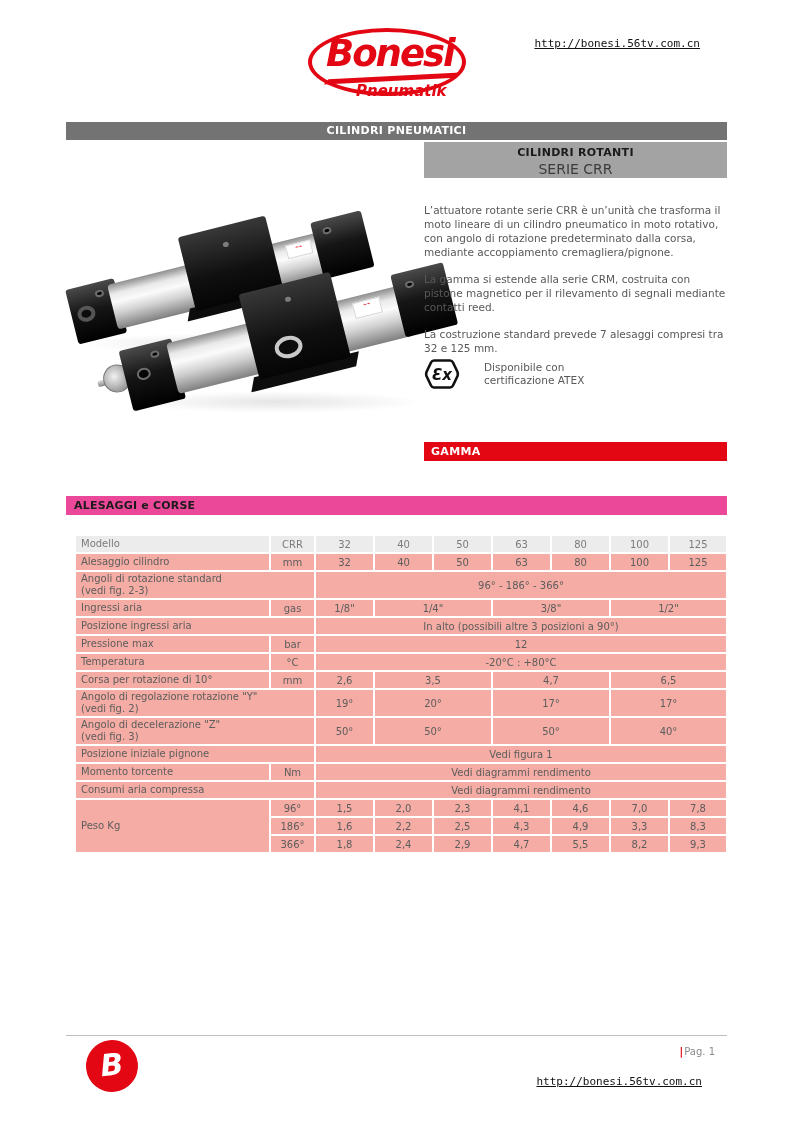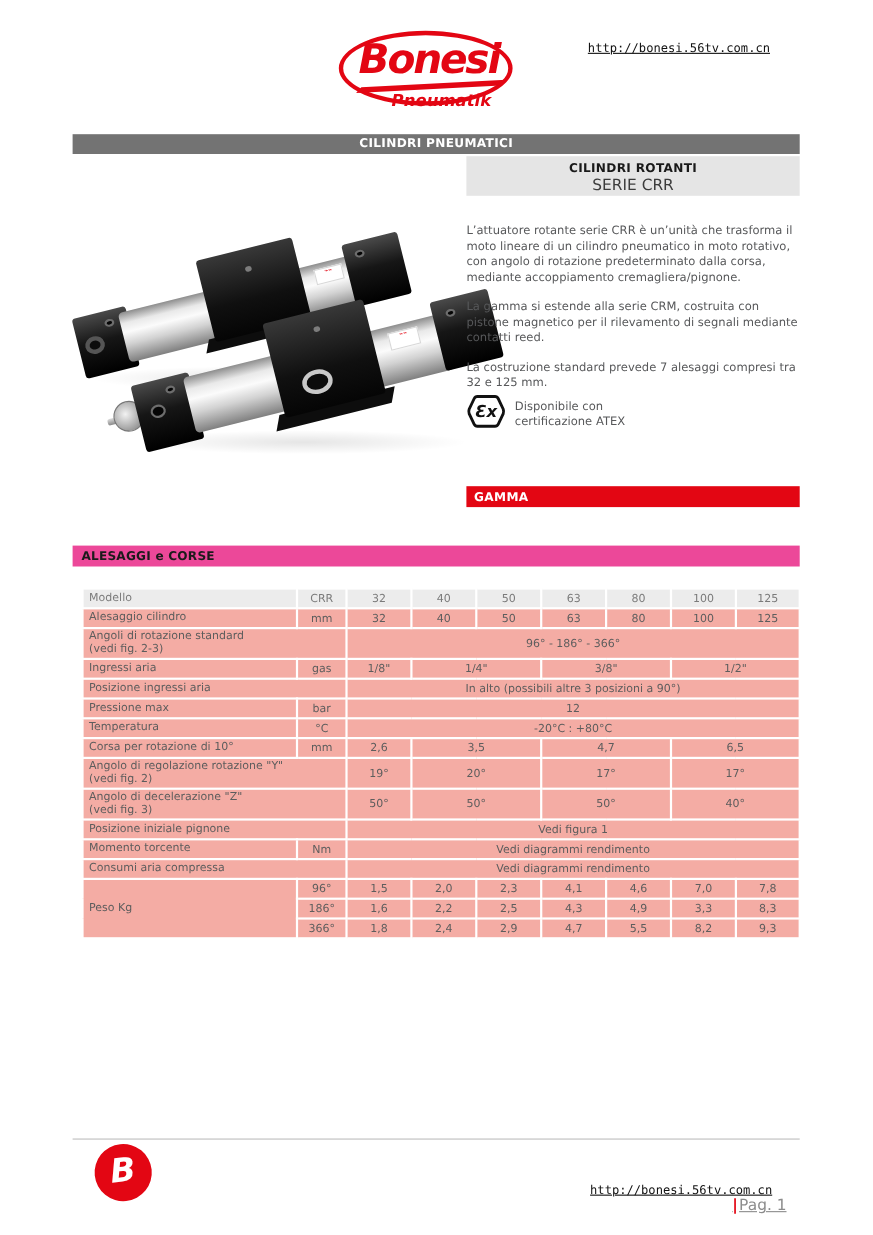--- a/index.html
+++ b/index.html
@@ -25,36 +25,36 @@
   .logo-swoosh { position:absolute; left:24px; top:50px; width:132px; height:5px;
     background:#e30613; transform:rotate(-3deg) skewX(-45deg); }
   .logo-tagline { position:absolute; left:54px; top:56px; font-size:15px; font-weight:bold;
     font-style:italic; color:#e30613; letter-spacing:0; }
 
   
   .bar-main { position:absolute; left:66px; top:122px; width:661px; height:18px;
     background:#737373; color:#fff; font-size:11px; font-weight:bold;
     text-align:center; line-height:18px; letter-spacing:.3px; }
   .product-box { position:absolute; left:424px; top:142px; width:303px; height:36px;
-    background:#e5e5e5; text-align:center; }
+    background:#a3a3a3; text-align:center; }
   .product-title { font-size:11px; font-weight:bold; color:#1a1a1a; margin-top:4px; letter-spacing:.3px; }
   .product-series { font-size:14px; color:#3c3c3c; margin-top:2px; }
 
   .bar-gamma { position:absolute; left:424px; top:442px; width:303px; height:19px;
     background:#e30613; color:#fff; font-size:11px; font-weight:bold;
     line-height:19px; padding-left:7px; letter-spacing:.3px; }
   .bar-section { position:absolute; left:66px; top:496px; width:661px; height:19px;
     background:#ec4899; color:#1b1b1b; font-size:11px; font-weight:bold;
     line-height:19px; padding-left:8px; letter-spacing:.2px; }
 
   
   .desc { position:absolute; left:424px; top:203px; width:307px;
     font-size:10.5px; line-height:14px; color:#57585a; }
   .desc p { margin-bottom:13px; }
-  .atex { position:absolute; left:424px; top:358px; width:307px; display:flex; gap:8px;align-items:flex-end; }
+  .atex { position:absolute; left:424px; top:358px; width:307px; display:flex; gap:24px; }
   .atex-text { font-size:10.5px; line-height:13px; color:#57585a; margin-top:3px; }
 
   
   .photo { position:absolute; left:66px; top:183px; width:352px; height:232px; }
   .actuator { position:absolute; }
   .act1 { left:-6px; top:14px; width:312px; height:140px; transform:rotate(-14deg); }
   .act2 { left:26px; top:84px; width:352px; height:160px; transform:rotate(-14deg); }
   .act-body { position:absolute; border-radius:4px;
     background:linear-gradient(180deg,#8d8d8d 0%,#e9e9e9 22%,#fbfbfb 40%,#d2d2d2 64%,#7f7f7f 100%); }
   .act-cap { position:absolute; border-radius:3px;
@@ -84,21 +84,21 @@
   table.spec tr.tall { height:28px; }
   td.gray { background:#ececec; color:#7b7b7b; }
   td.pink { background:#f4aca4; color:#5d5d5d; }
 
   
   .footer-rule { position:absolute; left:66px; top:1035px; width:661px; height:1px; background:#bdbdbd; }
   .footer-logo { position:absolute; left:86px; top:1040px; width:52px; height:52px;
     border-radius:50%; background:#e30613; transform:rotate(-6deg);
     display:flex; align-items:center; justify-content:center; }
   .footer-logo span { color:#fff; font-size:30px; font-weight:bold; font-style:italic; margin-top:-3px; }
-  .page-num { position:absolute; top:1088px; right:79px; font-size:14px; color:#8c8c8c;text-decoration:underline; }
+  .page-num { position:absolute; top:1046px; right:79px; font-size:10px; color:#8c8c8c; }
   .page-num .pipe { color:#e30613; font-weight:bold; margin-right:1px; }
 </style>
 </head>
 <body>
 
 <div class="page">
 
   <a class="top-url" href="#">http://bonesi.56tv.com.cn</a>
 
   <div class="logo">

